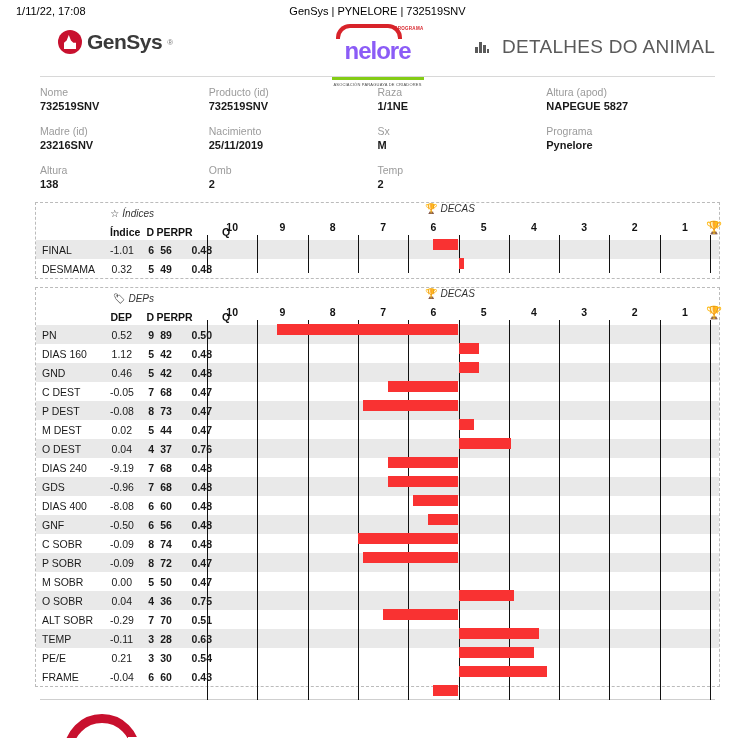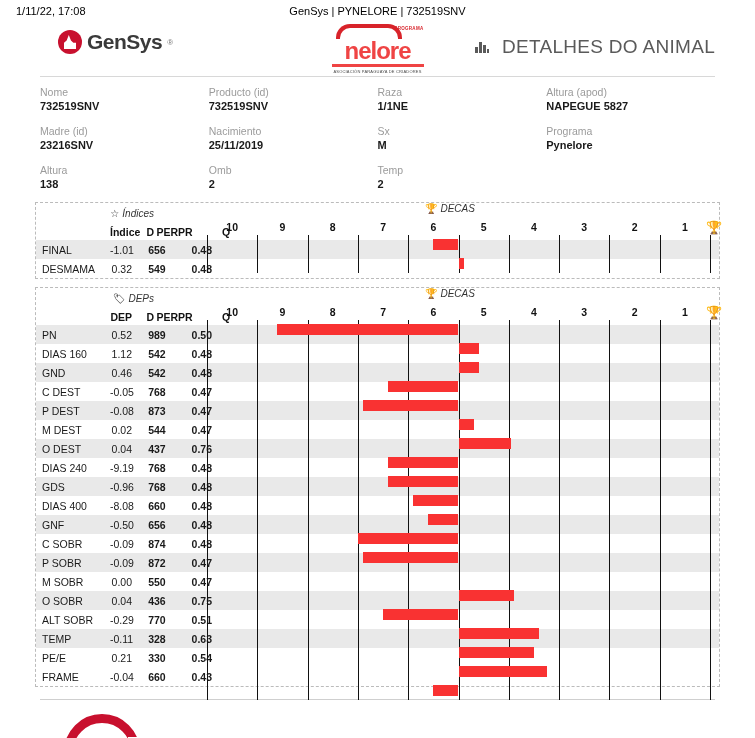--- a/index.html
+++ b/index.html
@@ -35,22 +35,22 @@
 
   .nelore{position:absolute;left:50%;transform:translateX(-50%);top:2px;width:92px;text-align:center;}
   .nelore-arc{height:13px;position:relative;}
   .nelore-arc:before{
     content:"";position:absolute;left:4px;right:22px;bottom:0;height:11px;
     border-top:4px solid #d8232a;border-left:4px solid #d8232a;border-right:4px solid #d8232a;
     border-radius:14px 14px 0 0;
   }
   .nelore-prog{position:absolute;right:0;top:0;font-size:4.5px;font-weight:700;color:#d8232a;letter-spacing:.3px;}
   .nelore-word{
-    font-size:24px;font-weight:700;color:#ef4444;letter-spacing:-1px;line-height:1;
-    border-bottom:3px solid #ef4444;padding-bottom:1px;
+    font-size:24px;font-weight:700;color:#8b5cf6;letter-spacing:-1px;line-height:1;
+    border-bottom:3px solid #84cc16;padding-bottom:14px;
   }
   .nelore-sub{font-size:4px;color:#4a4a4a;letter-spacing:.2px;margin-top:2px;}
 
   .page-title{
     position:absolute;right:10px;top:12px;display:flex;align-items:center;gap:13px;
     font-size:19px;color:#5a5a5a;font-weight:400;letter-spacing:.3px;
   }
   .chart-ico{display:inline-block;width:14px;height:12px;position:relative;}
   .chart-ico i{position:absolute;bottom:0;width:3px;background:#5a5a5a;display:block;}
   .chart-ico i:nth-child(1){left:0;height:6px;}
@@ -93,21 +93,21 @@
   .c-pr{width:34px;text-align:left;padding-right:4px!important;}
   .c-q{width:20px;text-align:center;}
 
   .data-row{height:19px;}
   .data-row.alt{background:#e9e9e9;}
   .data-row td{font-size:10.5px;color:#1a1a1a;}
   .td-name{text-align:left;padding-left:6px!important;}
   .td-dep{text-align:right;font-weight:400;}
   .td-d,.td-per,.td-pr{color:#d11;font-weight:700;}
   .td-d{text-align:right;}
-  .td-per{text-align:left;}
+  .td-per{text-align:center;}
   .td-pr{text-align:right;padding-right:4px!important;}
 
   
   .decas-cap{position:absolute;left:12px;right:0;top:0;height:15px;pointer-events:none;}
   .decas-cap .lbl{
     position:absolute;top:0;font-size:10px;font-style:italic;color:#333;white-space:nowrap;
   }
   .deca-nums{position:absolute;left:0;right:0;height:17px;pointer-events:none;}
   .deca-num{
     position:absolute;bottom:2px;transform:translateX(-50%);

